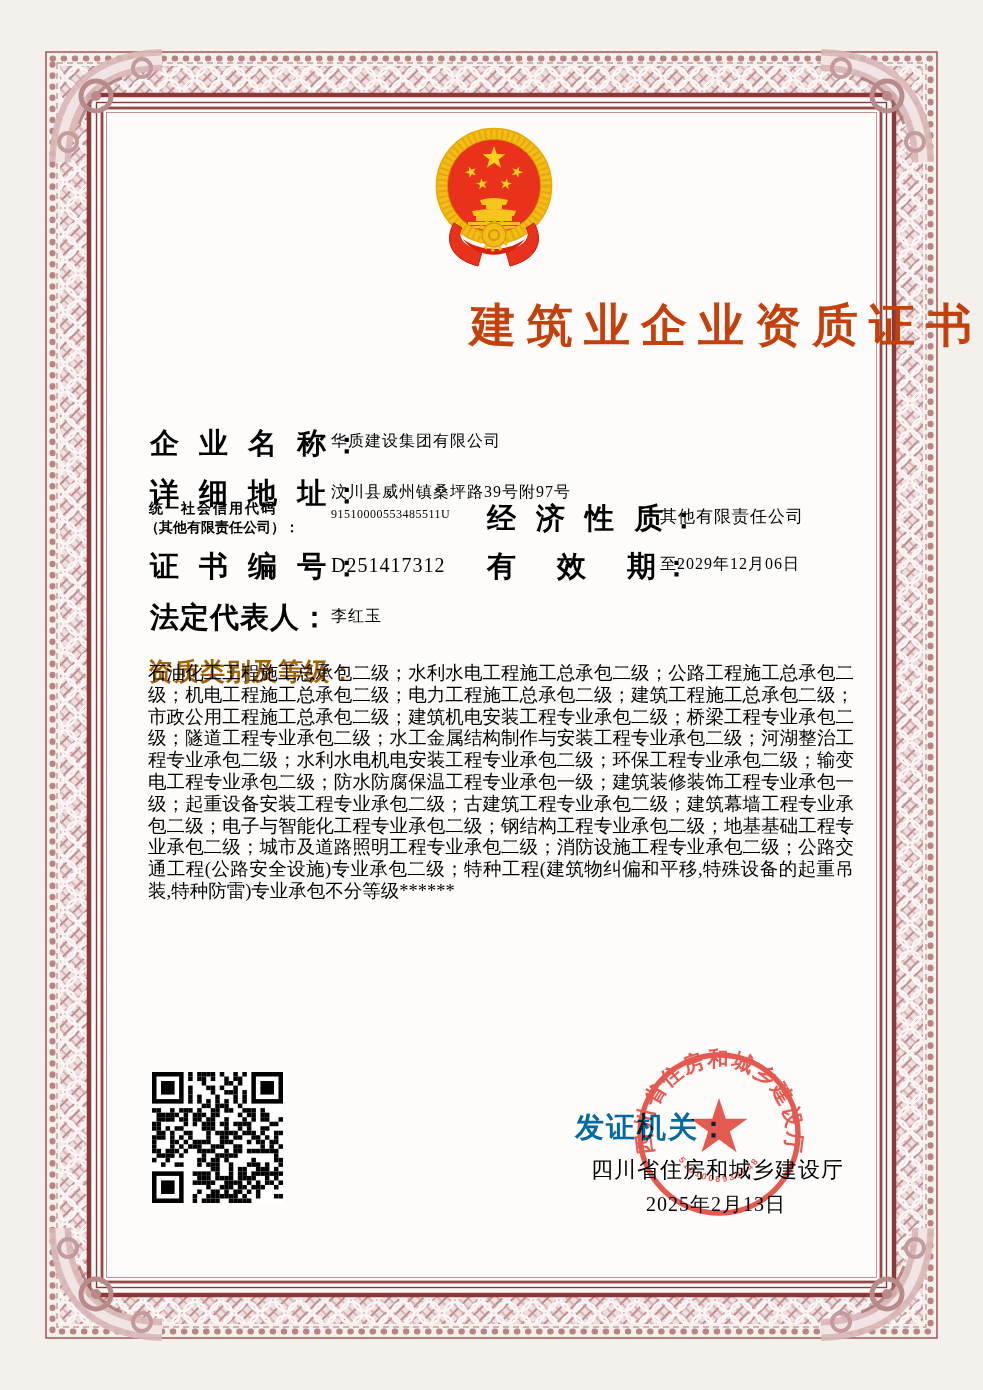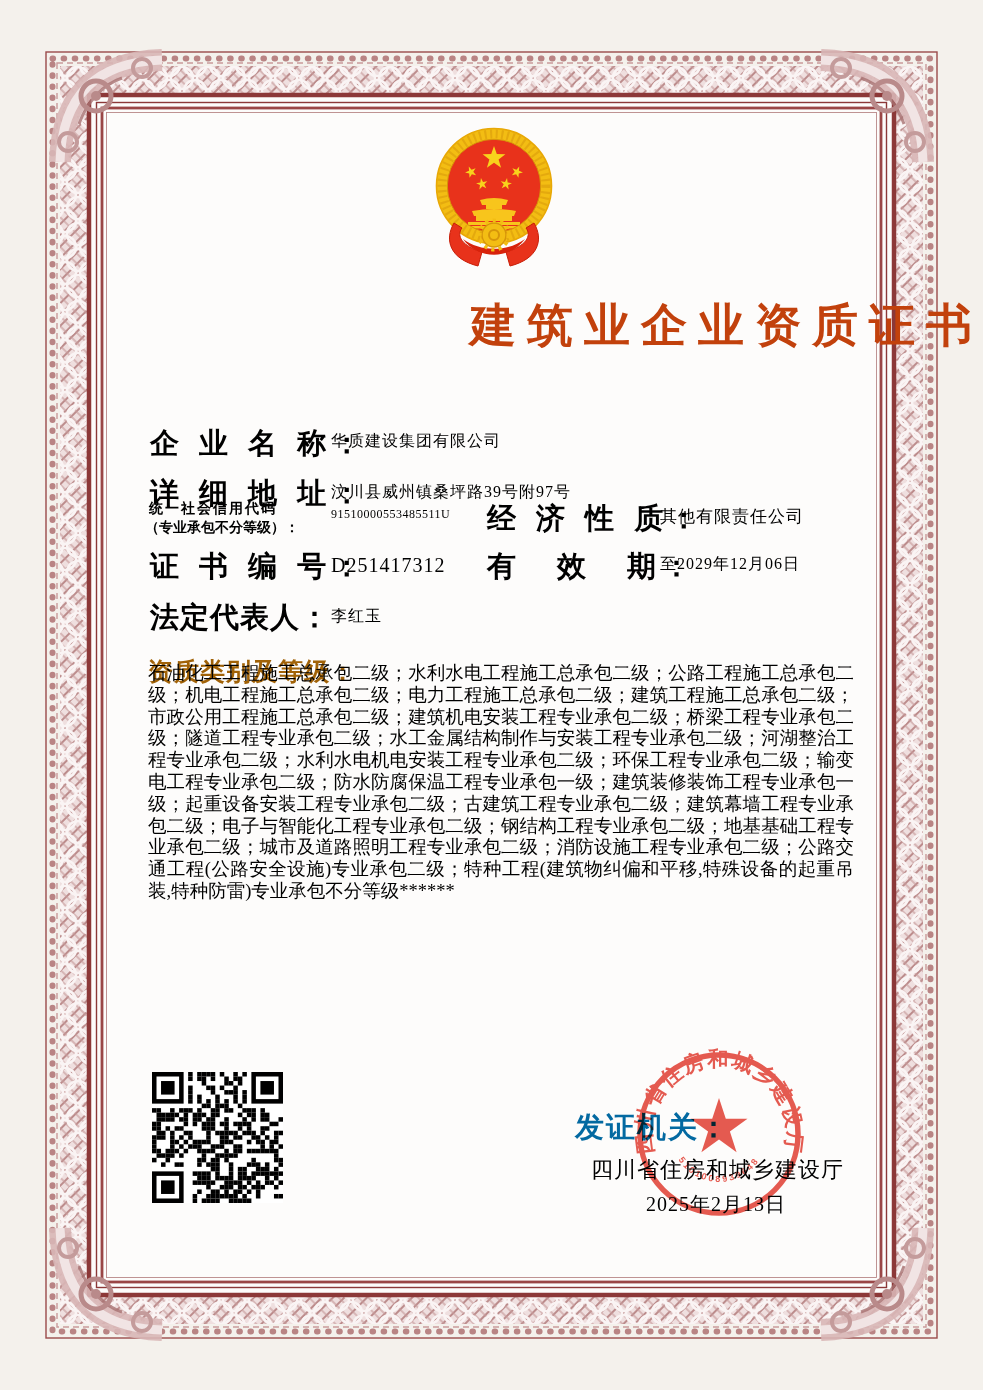--- a/index.html
+++ b/index.html
@@ -148,21 +148,21 @@
 
 <div class="title">建筑业企业资质证书</div>
 
 <div class="lbl" style="left:150px;top:424px;">企 业 名 称：</div>
 <div class="val" style="left:331px;top:431px;">华质建设集团有限公司</div>
 
 <div class="lbl" style="left:150px;top:474px;">详 细 地 址：</div>
 <div class="val" style="left:331px;top:482px;">汶川县威州镇桑坪路39号附97号</div>
 
 <div class="lbl-small" style="left:149px;top:500px;">统一社会信用代码</div>
-<div class="lbl-small" style="left:145px;top:519px;letter-spacing:0;">（专业承包不分等级）：</div>
+<div class="lbl-small" style="left:145px;top:519px;letter-spacing:0;">（其他有限责任公司）：</div>
 <div class="val" style="left:331px;top:507px;font-size:12px;letter-spacing:0.5px;">91510000553485511U</div>
 <div class="lbl" style="left:487px;top:499px;">经 济 性 质：</div>
 <div class="val" style="left:660px;top:505px;font-size:17px;">其他有限责任公司</div>
 
 <div class="lbl" style="left:150px;top:547px;">证 书 编 号：</div>
 <div class="val" style="left:331px;top:554px;font-size:20px;">D251417312</div>
 <div class="lbl" style="left:487px;top:547px;">有　效　期：</div>
 <div class="val" style="left:660px;top:554px;">至2029年12月06日</div>
 
 <div class="lbl" style="left:150px;top:598px;letter-spacing:1px;">法定代表人：</div>

